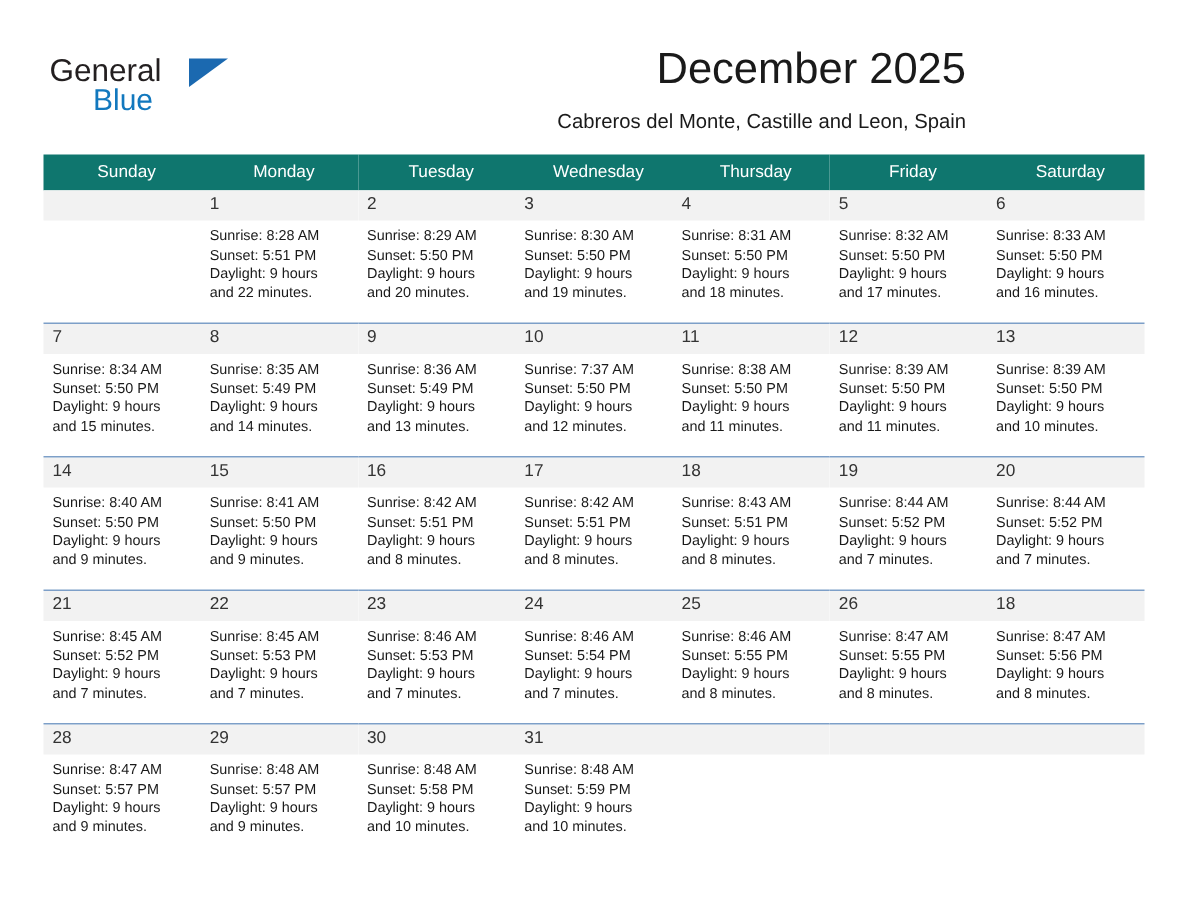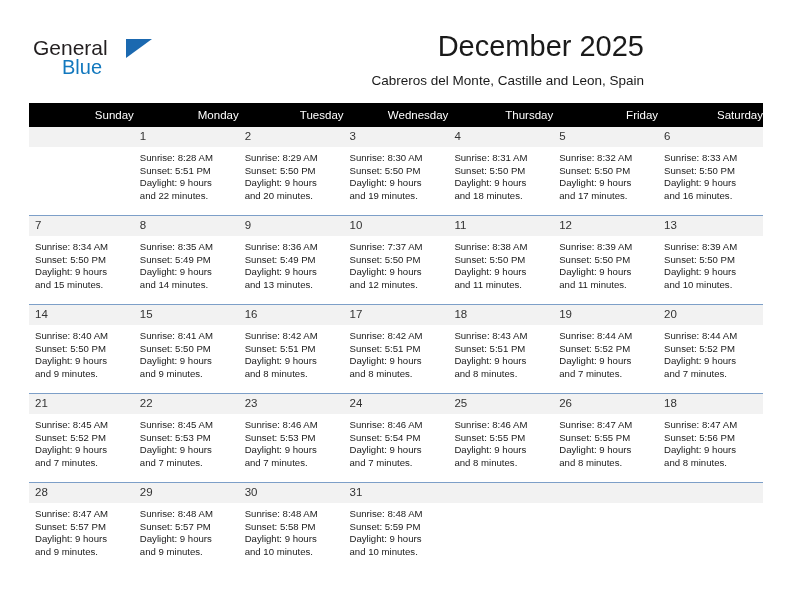--- a/index.html
+++ b/index.html
@@ -87,25 +87,25 @@
   
   .calendar {
     position: absolute;
     left: 29px;
     top: 103px;
     width: 734px;
     border-collapse: collapse;
     table-layout: fixed;
   }
   .calendar th {
-    background: #000000;
+    background: #0f766e;
     color: #ffffff;
     font-size: 11.5px;
     font-weight: normal;
-    text-align: right;
+    text-align: center;
     padding: 5px 0 5px 6px;
     height: 14px;
     border: none;
   }
   .calendar td {
     vertical-align: top;
     padding: 0;
     border: none;
     width: 104.857px;
     height: 88px;

